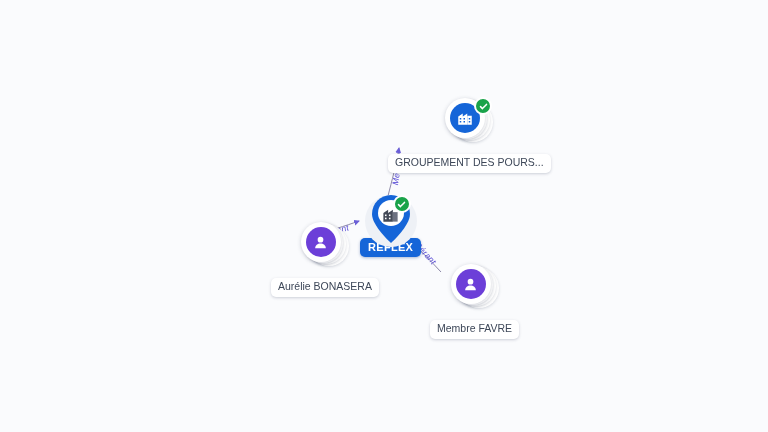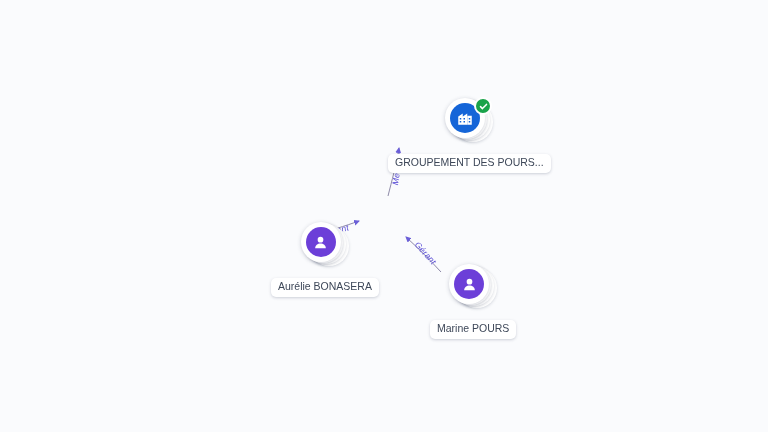--- a/index.html
+++ b/index.html
@@ -225,20 +225,45 @@
       </div>
       <div class="check-badge">
         <svg width="9" height="9" viewBox="0 0 12 12">
           <path d="M2 6.2 L4.6 8.8 L10 3.2" stroke="#ffffff" stroke-width="2" fill="none" stroke-linecap="round" stroke-linejoin="round"></path>
         </svg>
       </div>
     </div>
     <div class="node-label">GROUPEMENT DES POURS...</div>
   </div>
 
+  <div class="node" style="left:360px; top:193px;">
+    <div class="pin-wrap">
+      <div class="pin-halo"></div>
+      <svg class="pin-svg" width="44" height="52" viewBox="0 0 44 52">
+        <path d="M22 2 C11.5 2 3 10.5 3 21 C3 33 22 50 22 50 C22 50 41 33 41 21 C41 10.5 32.5 2 22 2 Z" fill="#1565d8"></path>
+        <circle cx="22" cy="20" r="13" fill="#ffffff"></circle>
+      </svg>
+      <div class="pin-icon">
+        <svg width="19" height="19" viewBox="0 0 24 24" fill="none">
+          <path d="M3 21V10l6-4v4l6-4v15H3z" fill="#444a57"></path>
+          <rect x="15" y="9" width="6" height="12" fill="#6c7180"></rect>
+          <rect x="5" y="12" width="2" height="2" fill="#ffffff"></rect>
+          <rect x="5" y="16" width="2" height="2" fill="#ffffff"></rect>
+          <rect x="10" y="12" width="2" height="2" fill="#ffffff"></rect>
+          <rect x="10" y="16" width="2" height="2" fill="#ffffff"></rect>
+        </svg>
+      </div>
+      <div class="pin-check">
+        <svg width="9" height="9" viewBox="0 0 12 12">
+          <path d="M2 6.2 L4.6 8.8 L10 3.2" stroke="#ffffff" stroke-width="2" fill="none" stroke-linecap="round" stroke-linejoin="round"></path>
+        </svg>
+      </div>
+    </div>
+    <div class="node-label primary" style="margin-top:-9px;">REFLEX</div>
+  </div>
 
   <div class="node" style="left:271px; top:222px;">
     <div class="stack-wrap">
       <div class="stack-card c3"></div>
       <div class="stack-card c2"></div>
       <div class="stack-card c1"></div>
       <div class="stack-main">
         <div class="avatar-circle">
           <svg width="17" height="17" viewBox="0 0 24 24">
             <circle cx="12" cy="8" r="4" fill="#ffffff"></circle>
@@ -257,16 +282,16 @@
       <div class="stack-card c1"></div>
       <div class="stack-main">
         <div class="avatar-circle">
           <svg width="17" height="17" viewBox="0 0 24 24">
             <circle cx="12" cy="8" r="4" fill="#ffffff"></circle>
             <path d="M4.5 20c0-4.2 3.4-6.6 7.5-6.6s7.5 2.4 7.5 6.6z" fill="#ffffff"></path>
           </svg>
         </div>
       </div>
     </div>
-    <div class="node-label">Marine POURS</div>
+    <div class="node-label">Membre FAVRE</div>
   </div>
 
 </div>
 
 </body></html>

